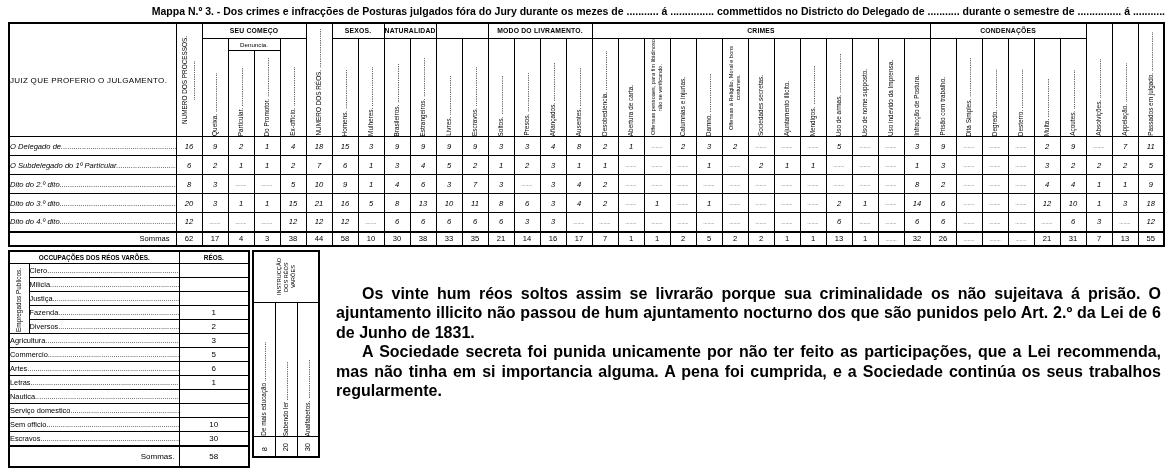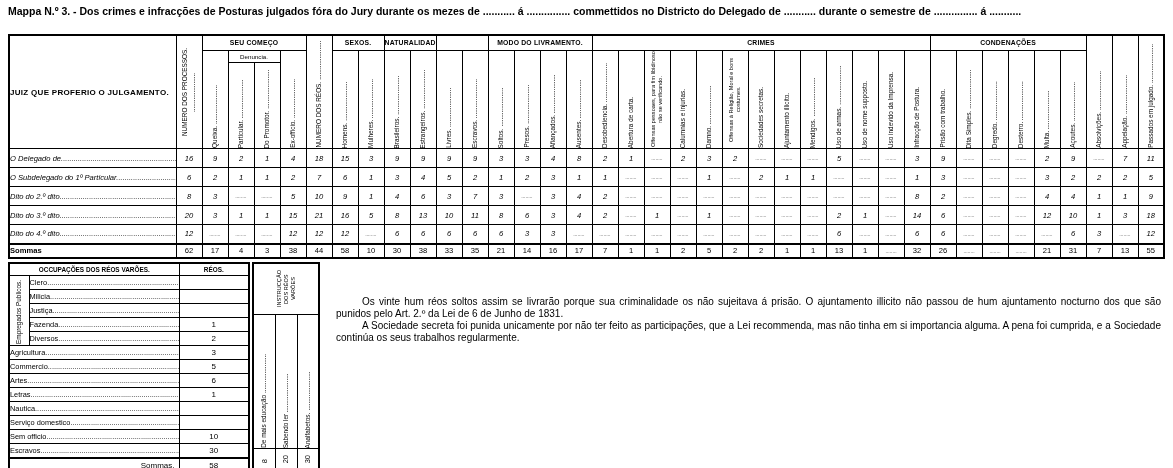--- a/index.html
+++ b/index.html
@@ -1,58 +1,58 @@
 <!DOCTYPE html>
 <html><head>
 <meta charset="utf-8">
 <style>
   *{box-sizing:border-box;margin:0;padding:0;}
   html,body{width:1173px;height:468px;background:#fff;color:#000;font-family:"Liberation Sans",sans-serif;}
   .page{width:1173px;height:468px;overflow:hidden;padding:5px 8px 0 8px;}
-  .doc-title{text-align:left;font-size:10.5px;font-weight:bold;white-space:nowrap;margin-bottom:17px;}
+  .doc-title{text-align:right;font-size:10.5px;font-weight:bold;white-space:nowrap;margin-bottom:5px;}
   table{border-collapse:collapse;}
   .main{table-layout:fixed;width:1157px;border:2px solid #000;}
   .main th,.main td{border:1px solid #000;overflow:hidden;padding:0;}
   tr.h1{height:15px;} tr.h2{height:12px;} tr.h3{height:86px;}
   th.grp{font-size:6.8px;font-weight:bold;text-align:center;letter-spacing:.2px;}
   th.grp2{font-size:6.2px;font-weight:normal;text-align:center;}
   th.vh{vertical-align:bottom;text-align:center;}
   .vbox{display:flex;flex-direction:column;justify-content:flex-end;align-items:center;overflow:hidden;margin:0 auto;}
   .vbox.tall{height:112px;} .vbox.mid{height:97px;} .vbox.low{height:84px;}
   .vt{writing-mode:vertical-rl;transform:rotate(180deg);font-size:6.4px;font-weight:normal;line-height:1.25;white-space:normal;}
   .vt.sm{font-size:5.6px;}
   .vt.dotted::after{content:" ......................";}
-  .corner{font-size:8px;font-weight:bold;text-align:left;vertical-align:middle;padding-left:4px;letter-spacing:.3px;}
+  .corner{font-size:8px;font-weight:normal;text-align:left;vertical-align:middle;padding-left:4px;letter-spacing:.3px;}
   tr.data{height:19px;font-style:italic;} tr.sommas{height:14px;}
   tr.sommas td{border-top:2px solid #000;}
   .dc{font-size:7.6px;text-align:center;}
   td.blank{font-size:5px;color:#222;}
   .rowlabel{font-size:7.6px;white-space:nowrap;overflow:hidden;padding-left:3px;text-align:left;}
-  .rowlabel.right{text-align:left;padding-right:6px;font-weight:bold;}
+  .rowlabel.right{text-align:right;padding-right:6px;}
   .dots::after{content:"...........................................................................................................";}
   .bottom{display:flex;align-items:flex-start;margin-top:3px;}
   .occ{table-layout:fixed;width:240px;border:2px solid #000;}
   .occ th,.occ td{border:1px solid #000;overflow:hidden;padding:0;}
   .ohead{font-size:6.4px;font-weight:bold;height:13px;text-align:center;}
   tr.orow{height:14px;}
   .olabel{font-size:7.4px;white-space:nowrap;overflow:hidden;padding-left:3px;text-align:left;}
   .oval{font-size:8px;text-align:center;}
   .ogroup{vertical-align:middle;}
-  tr.osommas{height:15px;}
+  tr.osommas{height:21px;}
   tr.osommas td{border-top:2px solid #000;font-size:8px;}
   .osommas .sl{text-align:right;padding-right:4px;white-space:nowrap;overflow:hidden;}
   .osommas .sv{text-align:center;}
   .instr{table-layout:fixed;width:66px;border:2px solid #000;margin-left:2px;}
   .instr th,.instr td{border:1px solid #000;overflow:hidden;padding:0;text-align:center;}
   .ititle{height:52px;} .ilab{height:134px;vertical-align:bottom;} 
   tr.ivals td{height:20px;}
   .ivals .vt{font-size:7.5px;}
   .obs{flex:1;padding:34px 4px 0 16px;}
   .obs-title{text-align:center;font-weight:bold;font-size:10px;letter-spacing:.3px;margin-bottom:20px;}
-  .obs-p{font-size:10px;font-weight:normal;text-align:justify;text-indent:26px;line-height:1.22;}
+  .obs-p{font-size:16px;font-weight:bold;text-align:justify;text-indent:26px;line-height:1.22;}
 </style>
 </head>
 <body>
 
 <div class="page">
 
   <div class="doc-title">Mappa N.º 3. - Dos crimes e infracções de Posturas julgados fóra do Jury durante os mezes de ........... á ...............    commettidos no Districto do Delegado de ...........   durante o semestre de ............... á ...........</div>
 
   <table class="main">
     <colgroup>

